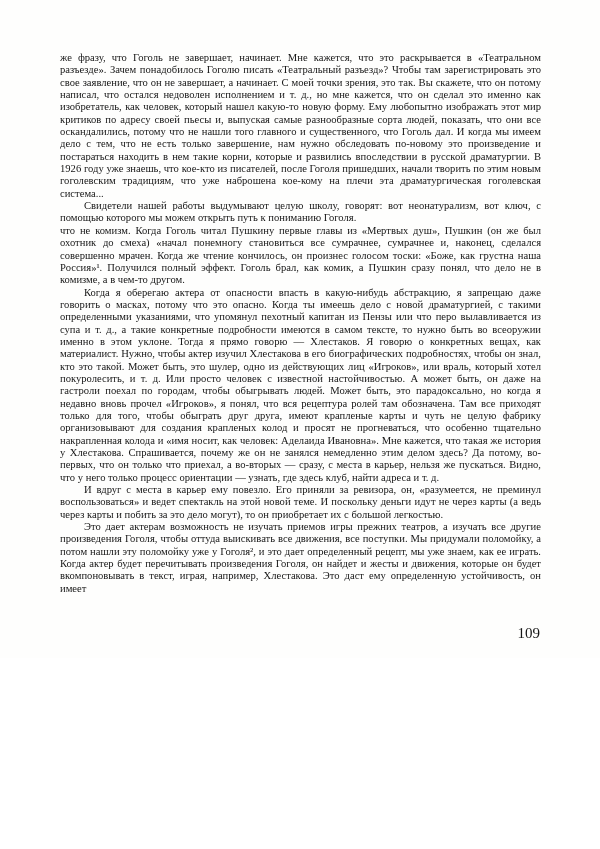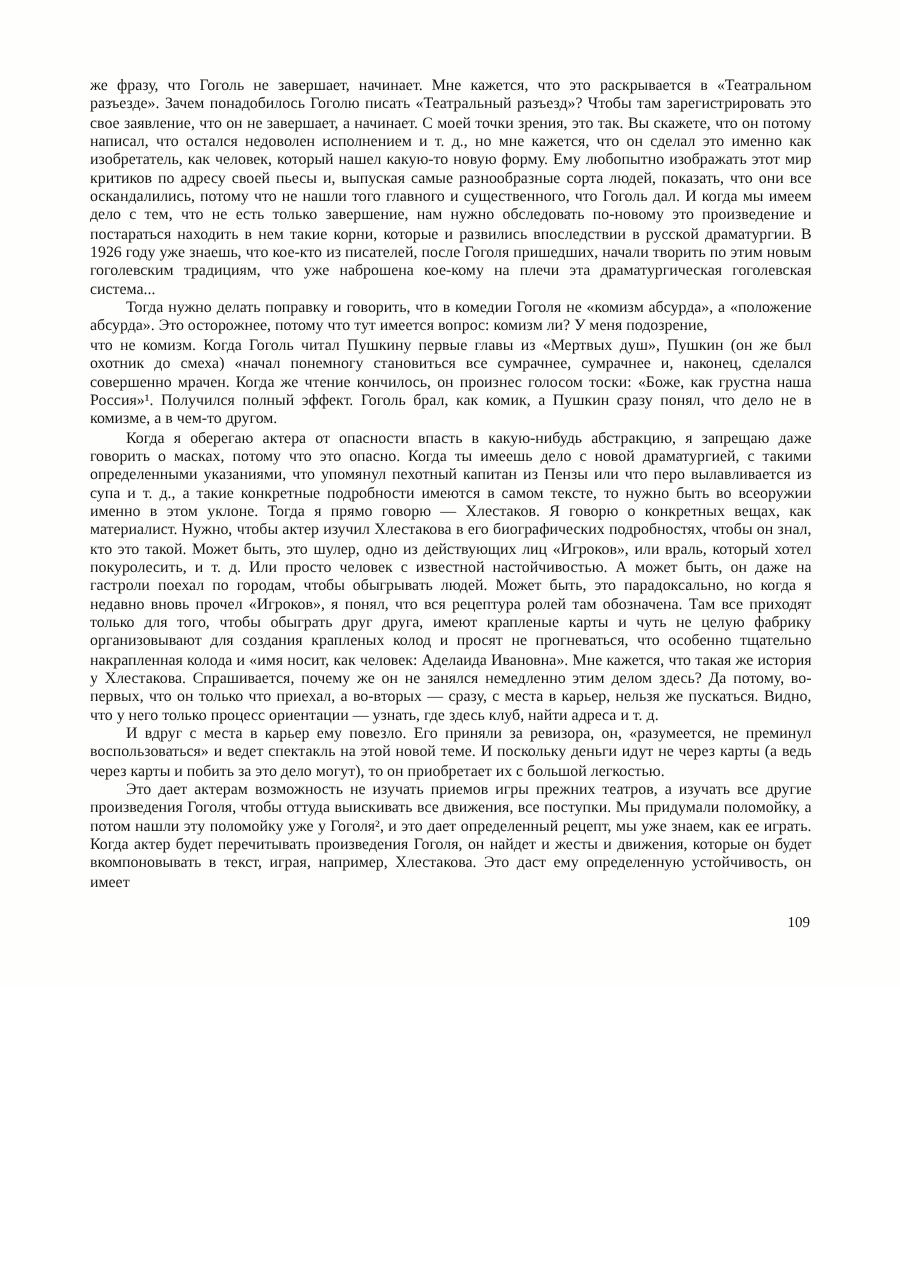--- a/index.html
+++ b/index.html
@@ -22,31 +22,31 @@
     font-size: 10.6px;
     line-height: 12.35px;
     text-align: justify;
   }
   .para { text-indent: 24px; }
   .para.no-indent { text-indent: 0; }
   .para.marker { text-indent: 28px; text-align: left; }
   .page-number {
     position: absolute;
     right: 60px;
-    bottom: 37px;
-    font-size: 10px;
+    bottom: 16px;
+    font-size: 15px;
     color: #161616;
   }
 </style>
 </head>
 <body>
 
 <div class="page">
   <div class="text-area">
     <p class="para no-indent">же фразу, что Гоголь не завершает, начинает. Мне кажется, что это раскрывается в «Театральном разъезде». Зачем понадобилось Гоголю писать «Театральный разъезд»? Чтобы там зарегистрировать это свое заявление, что он не завершает, а начинает. С моей точки зрения, это так. Вы скажете, что он потому написал, что остался недоволен исполнением и т. д., но мне кажется, что он сделал это именно как изобретатель, как человек, который нашел какую-то новую форму. Ему любопытно изображать этот мир критиков по адресу своей пьесы и, выпуская самые разнообразные сорта людей, показать, что они все оскандалились, потому что не нашли того главного и существенного, что Гоголь дал. И когда мы имеем дело с тем, что не есть только завершение, нам нужно обследовать по-новому это произведение и постараться находить в нем такие корни, которые и развились впоследствии в русской драматургии. В 1926 году уже знаешь, что кое-кто из писателей, после Гоголя пришедших, начали творить по этим новым гоголевским традициям, что уже наброшена кое-кому на плечи эта драматургическая гоголевская система...</p>
-    <p class="para">Тогда нужно делать поправку и говорить, что в комедии Гоголя не «комизм абсурда», а «положение абсурда». Это осторожнее, потому что тут имеется вопрос: комизм ли? У меня подозрение,</p>
+    <p class="para">Свидетели нашей работы выдумывают целую школу, говорят: вот неонатурализм, вот ключ, с помощью которого мы можем открыть путь к пониманию Гоголя.</p>
     <p class="para no-indent">что не комизм. Когда Гоголь читал Пушкину первые главы из «Мертвых душ», Пушкин (он же был охотник до смеха) «начал понемногу становиться все сумрачнее, сумрачнее и, наконец, сделался совершенно мрачен. Когда же чтение кончилось, он произнес голосом тоски: «Боже, как грустна наша Россия»¹. Получился полный эффект. Гоголь брал, как комик, а Пушкин сразу понял, что дело не в комизме, а в чем-то другом.</p>
     <p class="para">Когда я оберегаю актера от опасности впасть в какую-нибудь абстракцию, я запрещаю даже говорить о масках, потому что это опасно. Когда ты имеешь дело с новой драматургией, с такими определенными указаниями, что упомянул пехотный капитан из Пензы или что перо вылавливается из супа и т. д., а такие конкретные подробности имеются в самом тексте, то нужно быть во всеоружии именно в этом уклоне. Тогда я прямо говорю — Хлестаков. Я говорю о конкретных вещах, как материалист. Нужно, чтобы актер изучил Хлестакова в его биографических подробностях, чтобы он знал, кто это такой. Может быть, это шулер, одно из действующих лиц «Игроков», или враль, который хотел покуролесить, и т. д. Или просто человек с известной настойчивостью. А может быть, он даже на гастроли поехал по городам, чтобы обыгрывать людей. Может быть, это парадоксально, но когда я недавно вновь прочел «Игроков», я понял, что вся рецептура ролей там обозначена. Там все приходят только для того, чтобы обыграть друг друга, имеют крапленые карты и чуть не целую фабрику организовывают для создания крапленых колод и просят не прогневаться, что особенно тщательно накрапленная колода и «имя носит, как человек: Аделаида Ивановна». Мне кажется, что такая же история у Хлестакова. Спрашивается, почему же он не занялся немедленно этим делом здесь? Да потому, во-первых, что он только что приехал, а во-вторых — сразу, с места в карьер, нельзя же пускаться. Видно, что у него только процесс ориентации — узнать, где здесь клуб, найти адреса и т. д.</p>
     <p class="para">И вдруг с места в карьер ему повезло. Его приняли за ревизора, он, «разумеется, не преминул воспользоваться» и ведет спектакль на этой новой теме. И поскольку деньги идут не через карты (а ведь через карты и побить за это дело могут), то он приобретает их с большой легкостью.</p>
     <p class="para">Это дает актерам возможность не изучать приемов игры прежних театров, а изучать все другие произведения Гоголя, чтобы оттуда выискивать все движения, все поступки. Мы придумали поломойку, а потом нашли эту поломойку уже у Гоголя², и это дает определенный рецепт, мы уже знаем, как ее играть. Когда актер будет перечитывать произведения Гоголя, он найдет и жесты и движения, которые он будет вкомпоновывать в текст, играя, например, Хлестакова. Это даст ему определенную устойчивость, он имеет</p>
   </div>
   <div class="page-number">109</div>
 </div>
 
 </body></html>

